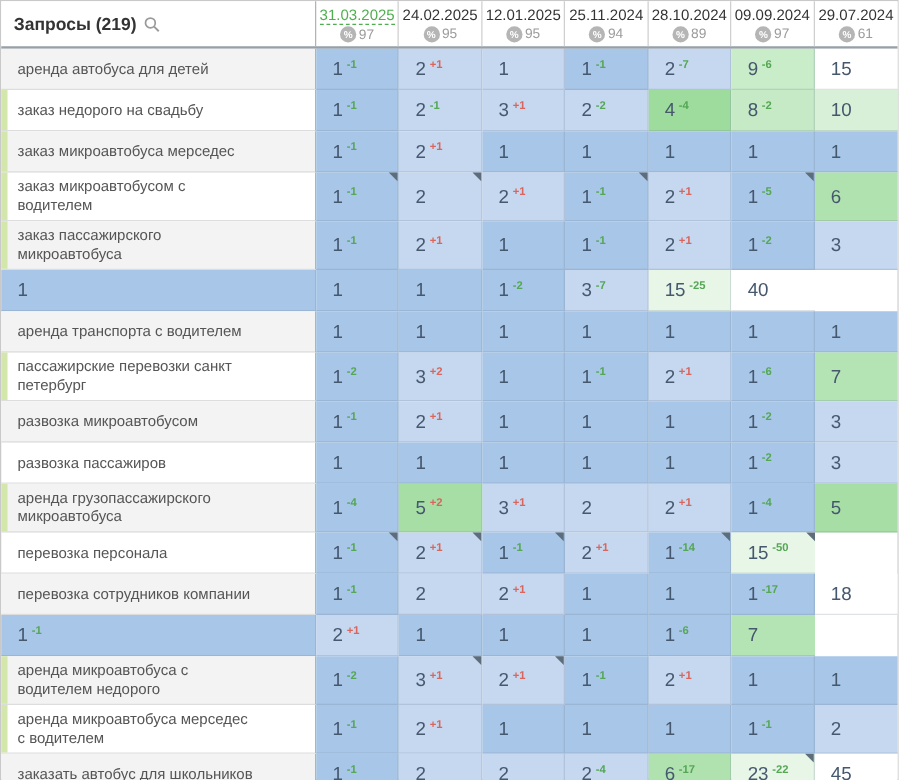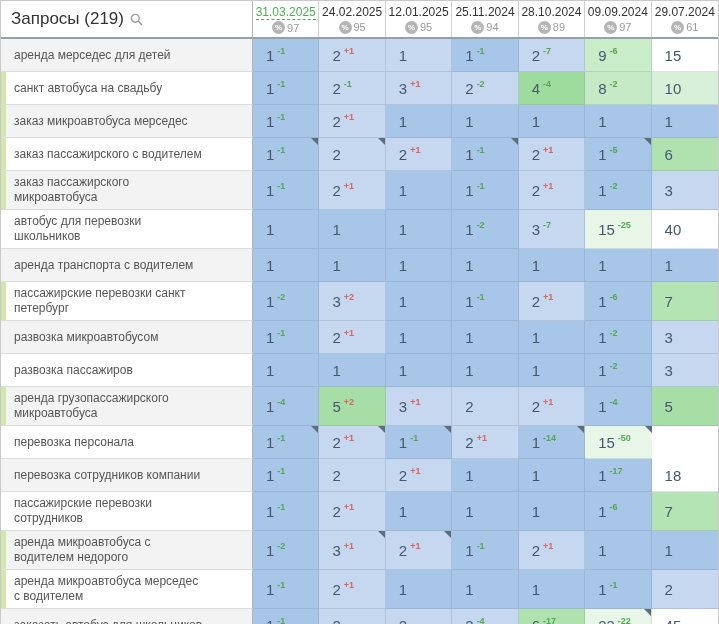--- a/index.html
+++ b/index.html
@@ -22,21 +22,21 @@
   .thead {
     height:38px; flex:0 0 38px;
     border-bottom:2px solid #97a0a8;
     background:#fff;
   }
   .qh {
     display:flex; align-items:center; gap:6px;
     padding-left:10px;
     border-right:1px solid #b3b3b3;
   }
-  .qh-title { font-size:17px; font-weight:normal; color:#333; white-space:nowrap; }
+  .qh-title { font-size:14px; font-weight:bold; color:#333; white-space:nowrap; }
   .th {
     display:flex; flex-direction:column; align-items:center; justify-content:center;
     border-right:1px solid #cfcfcf; padding-top:2px; cursor:pointer;
   }
   .th:last-child { border-right:none; }
   .th .date { font-size:12px; color:#333; line-height:1.15; }
   .th.active .date { color:#4fae4f; border-bottom:1px dashed #4fae4f; }
   .badge-row { display:flex; align-items:center; gap:2px; margin-top:1px; }
   .pct {
     width:13px; height:13px; border-radius:50%;
@@ -143,21 +143,21 @@
         <span class="badge-row">
           <span class="pct">%</span>
           <span class="score">61</span>
         </span>
       </div>
     </div>
   <div class="tbody">
 
   <div class="grid-row tr">
         <div class="qc zebra">
-          <span>аренда мерседес для детей</span>
+          <span>аренда автобуса для детей</span>
         </div>
         <div class="dc" style="background: rgb(168, 198, 232);">
           <span class="num">1</span>
           <span class="sup up">-1</span>
         </div>
         <div class="dc" style="background: rgb(197, 216, 240);">
           <span class="num">2</span>
           <span class="sup down">+1</span>
         </div>
         <div class="dc" style="background: rgb(197, 216, 240);">
@@ -175,21 +175,21 @@
           <span class="num">9</span>
           <span class="sup up">-6</span>
         </div>
         <div class="dc" style="background: rgb(255, 255, 255);">
           <span class="num">15</span>
         </div>
       </div>
       <div class="grid-row tr">
         <div class="qc">
           <span class="stripe"></span>
-          <span>санкт автобуса на свадьбу</span>
+          <span>заказ недорого на свадьбу</span>
         </div>
         <div class="dc" style="background: rgb(168, 198, 232);">
           <span class="num">1</span>
           <span class="sup up">-1</span>
         </div>
         <div class="dc" style="background: rgb(197, 216, 240);">
           <span class="num">2</span>
           <span class="sup up">-1</span>
         </div>
         <div class="dc" style="background: rgb(197, 216, 240);">
@@ -237,21 +237,21 @@
         <div class="dc" style="background: rgb(168, 198, 232);">
           <span class="num">1</span>
         </div>
         <div class="dc" style="background: rgb(168, 198, 232);">
           <span class="num">1</span>
         </div>
       </div>
       <div class="grid-row tr">
         <div class="qc">
           <span class="stripe"></span>
-          <span>заказ пассажирского с водителем</span>
+          <span>заказ микроавтобусом с водителем</span>
         </div>
         <div class="dc" style="background: rgb(168, 198, 232);">
           <span class="num">1</span>
           <span class="sup up">-1</span>
           <span class="mark"></span>
         </div>
         <div class="dc" style="background: rgb(197, 216, 240);">
           <span class="num">2</span>
           <span class="mark"></span>
         </div>
@@ -303,23 +303,20 @@
         </div>
         <div class="dc" style="background: rgb(168, 198, 232);">
           <span class="num">1</span>
           <span class="sup up">-2</span>
         </div>
         <div class="dc" style="background: rgb(197, 216, 240);">
           <span class="num">3</span>
         </div>
       </div>
       <div class="grid-row tr">
-        <div class="qc">
-          <span>автобус для перевозки школьников</span>
-        </div>
         <div class="dc" style="background: rgb(168, 198, 232);">
           <span class="num">1</span>
         </div>
         <div class="dc" style="background: rgb(168, 198, 232);">
           <span class="num">1</span>
         </div>
         <div class="dc" style="background: rgb(168, 198, 232);">
           <span class="num">1</span>
         </div>
         <div class="dc" style="background: rgb(168, 198, 232);">
@@ -541,23 +538,20 @@
         </div>
         <div class="dc" style="background: rgb(168, 198, 232);">
           <span class="num">1</span>
           <span class="sup up">-17</span>
         </div>
         <div class="dc" style="background: rgb(255, 255, 255);">
           <span class="num">18</span>
         </div>
       </div>
       <div class="grid-row tr">
-        <div class="qc">
-          <span>пассажирские перевозки сотрудников</span>
-        </div>
         <div class="dc" style="background: rgb(168, 198, 232);">
           <span class="num">1</span>
           <span class="sup up">-1</span>
         </div>
         <div class="dc" style="background: rgb(197, 216, 240);">
           <span class="num">2</span>
           <span class="sup down">+1</span>
         </div>
         <div class="dc" style="background: rgb(168, 198, 232);">
           <span class="num">1</span>

